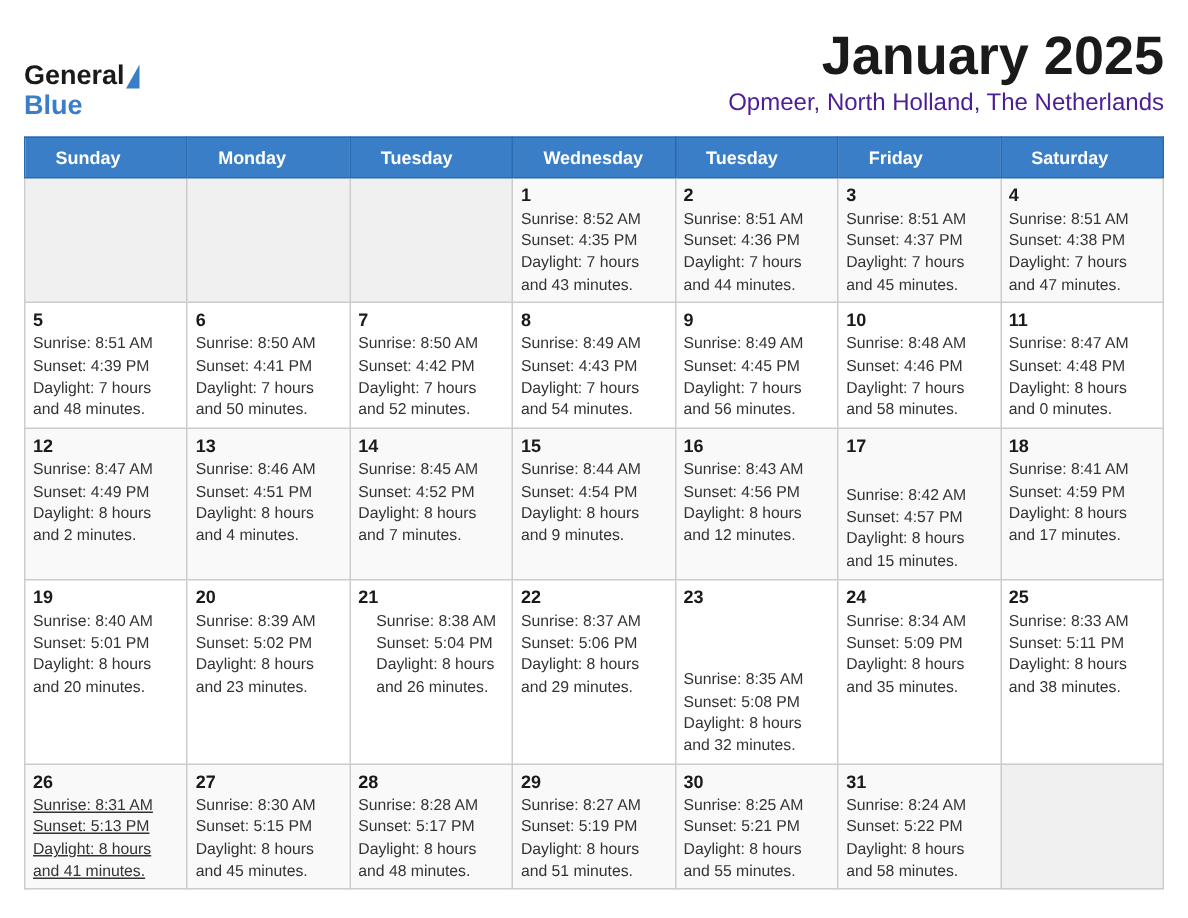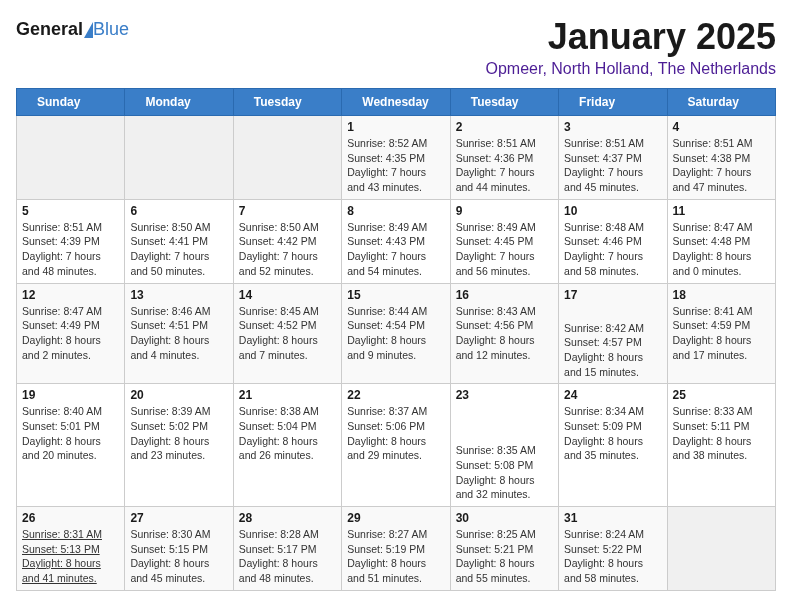--- a/index.html
+++ b/index.html
@@ -11,33 +11,34 @@
       padding: 16px;
     }
     .header-area {
       display: flex;
       justify-content: space-between;
       align-items: flex-start;
       margin-bottom: 10px;
     }
     .logo {
       display: flex;
-      flex-direction: row;
+      flex-direction: column;
       align-items: flex-start;
       padding-top: 4px;
+      margin-top: 21px;
     }
     .logo-general {
       font-size: 18px;
       font-weight: bold;
       color: #1a1a1a;
       line-height: 1.1;
     }
     .logo-blue {
       font-size: 18px;
-      font-weight: normal;
+      font-weight: bold;
       color: #3a7ec8;
       line-height: 1.1;
     }
     .title-area {
       text-align: right;
     }
     .month-title {
       font-size: 36px;
       font-weight: bold;
       color: #1a1a1a;
@@ -265,21 +266,21 @@
         </td>
         <td>
           <div class="day-number">20</div>
           <div class="day-info" style="white-space: pre-line;">Sunrise: 8:39 AM
 Sunset: 5:02 PM
 Daylight: 8 hours
 and 23 minutes.</div>
         </td>
         <td>
           <div class="day-number">21</div>
-          <div class="day-info" style="white-space: pre-line;">Sunrise: 8:38 AM
+          <div class="day-info" style="white-space: pre-line; margin-left: 12px;">Sunrise: 8:38 AM
 Sunset: 5:04 PM
 Daylight: 8 hours
 and 26 minutes.</div>
         </td>
         <td>
           <div class="day-number">22</div>
           <div class="day-info" style="white-space: pre-line;">Sunrise: 8:37 AM
 Sunset: 5:06 PM
 Daylight: 8 hours
 and 29 minutes.</div>

